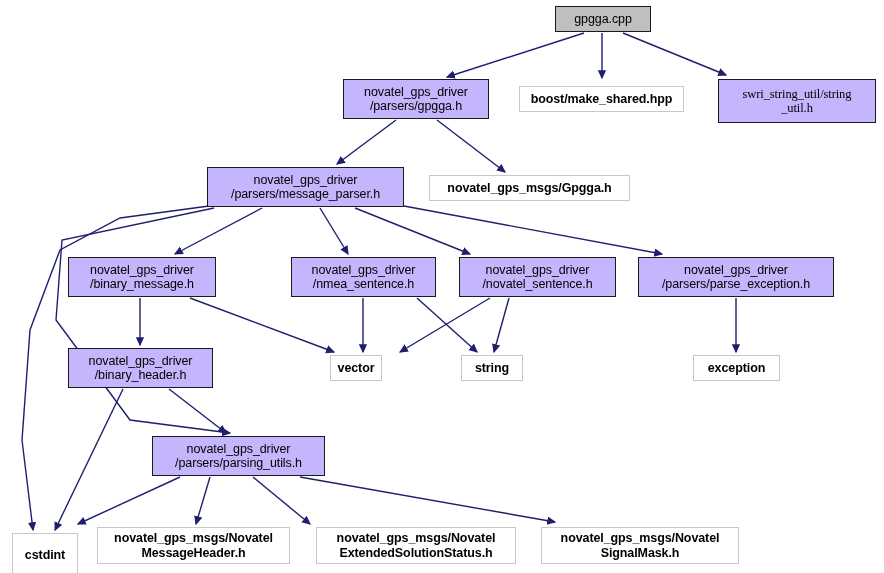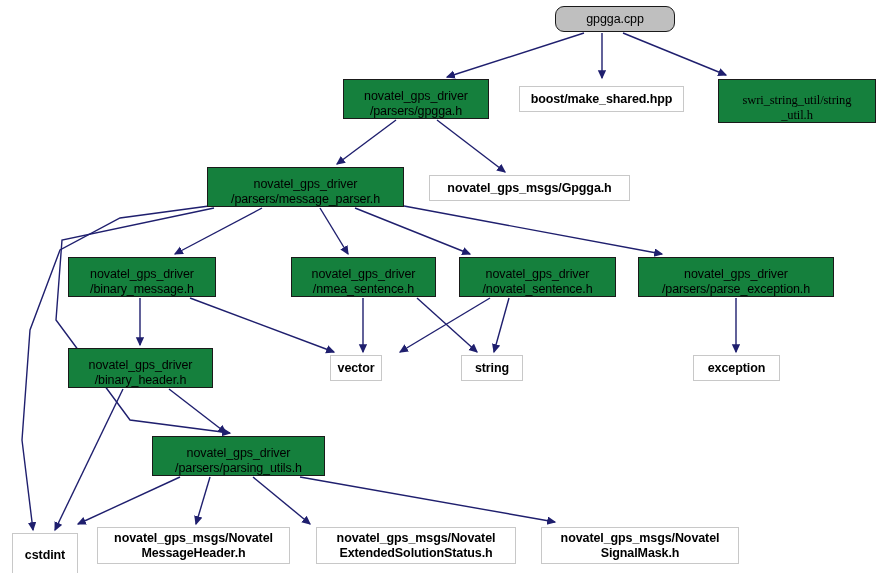--- a/index.html
+++ b/index.html
@@ -39,22 +39,21 @@
     white-space: pre;
     letter-spacing: -0.1px;
   }
   .node-box.plain {
     border: 1px solid #c8c8c8;
     background: #ffffff;
     font-weight: bold;
   }
   .node-box.strong {
     border: 1.6px solid #1a1a1a;
-    background: #15803d;
-    align-items: flex-end;
+    background: #c4b5fd;
   }
   .node-box.current {
     border: 1.6px solid #1a1a1a;
     background: #bfbfbf;
   }
   .node-label {
     display: block;
     padding: 0 4px;
   }
 </style>
@@ -89,21 +88,21 @@
         <path d="M 736,298 L 736,352" fill="none" stroke="#1f1f6e" stroke-width="1.4" marker-end="url(#arrowhead)"></path>
         <path d="M 169,389 L 226,433" fill="none" stroke="#1f1f6e" stroke-width="1.4" marker-end="url(#arrowhead)"></path>
         <path d="M 123,389 L 55,530" fill="none" stroke="#1f1f6e" stroke-width="1.4" marker-end="url(#arrowhead)"></path>
         <path d="M 180,477 L 78,524" fill="none" stroke="#1f1f6e" stroke-width="1.4" marker-end="url(#arrowhead)"></path>
         <path d="M 210,477 L 196,524" fill="none" stroke="#1f1f6e" stroke-width="1.4" marker-end="url(#arrowhead)"></path>
         <path d="M 253,477 L 310,524" fill="none" stroke="#1f1f6e" stroke-width="1.4" marker-end="url(#arrowhead)"></path>
         <path d="M 300,477 L 555,522" fill="none" stroke="#1f1f6e" stroke-width="1.4" marker-end="url(#arrowhead)"></path>
       </g>
   </svg>
   <div id="nodes-layer">
-      <div class="node-box current" style="left: 555px; top: 6px; width: 120px; height: 26px; border-radius: 9px;"><span class="node-label">gpgga.cpp</span></div>
+      <div class="node-box current" style="left: 555px; top: 6px; width: 96px; height: 26px;"><span class="node-label">gpgga.cpp</span></div>
       <div class="node-box strong" style="left: 343px; top: 79px; width: 146px; height: 40px;"><span class="node-label">novatel_gps_driver
 /parsers/gpgga.h</span></div>
       <div class="node-box plain" style="left: 519px; top: 86px; width: 165px; height: 26px;"><span class="node-label">boost/make_shared.hpp</span></div>
       <div class="node-box strong" style="left: 718px; top: 79px; width: 158px; height: 44px; font-family: Liberation Serif, serif;"><span class="node-label">swri_string_util/string
 _util.h</span></div>
       <div class="node-box strong" style="left: 207px; top: 167px; width: 197px; height: 40px;"><span class="node-label">novatel_gps_driver
 /parsers/message_parser.h</span></div>
       <div class="node-box plain" style="left: 429px; top: 175px; width: 201px; height: 26px;"><span class="node-label">novatel_gps_msgs/Gpgga.h</span></div>
       <div class="node-box strong" style="left: 68px; top: 257px; width: 148px; height: 40px;"><span class="node-label">novatel_gps_driver
 /binary_message.h</span></div>

